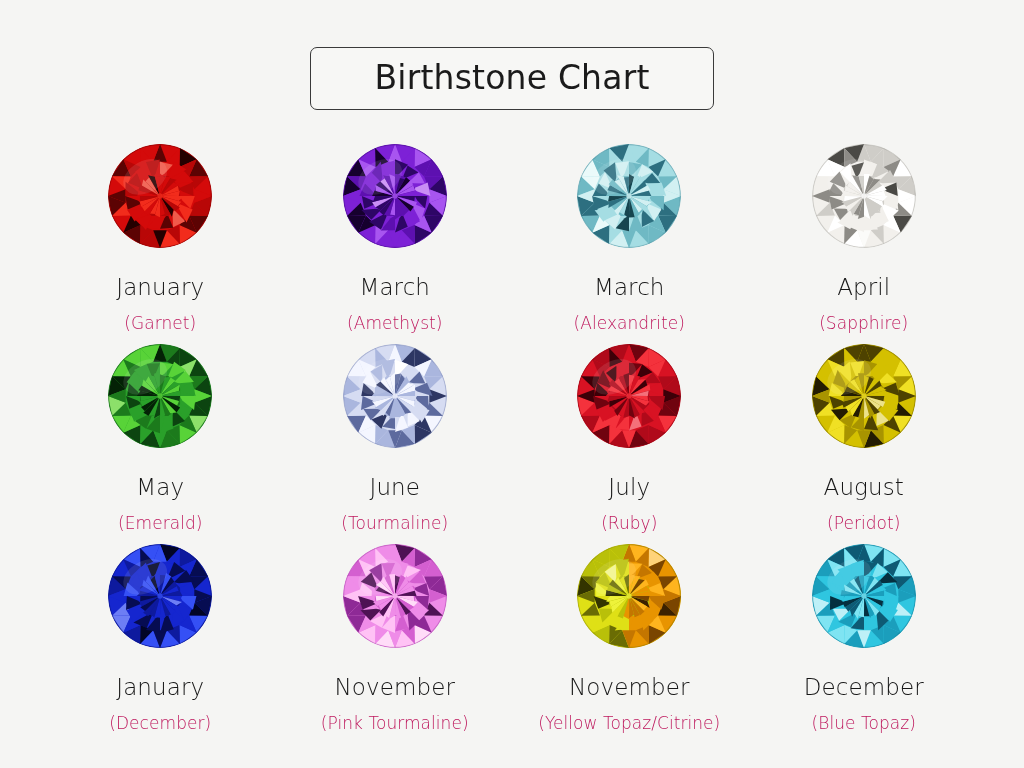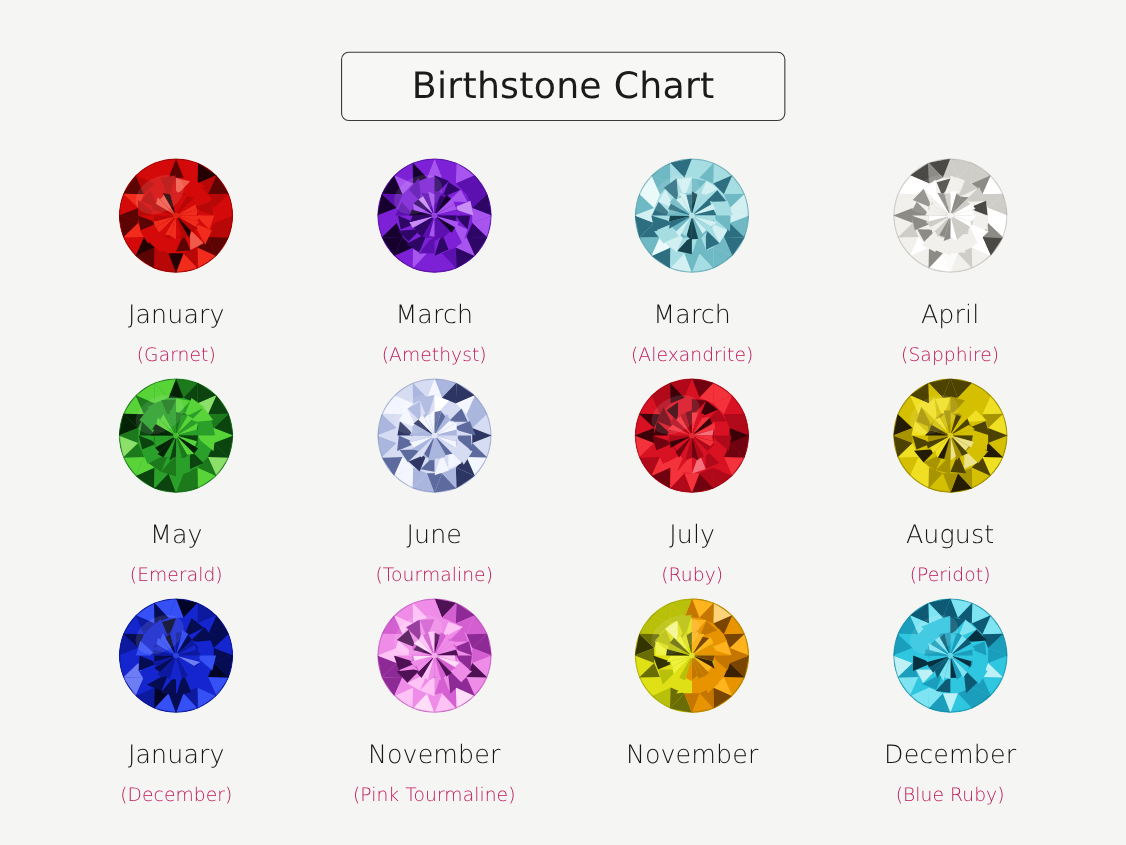--- a/index.html
+++ b/index.html
@@ -1081,20 +1081,21 @@
             <polygon points="62.28,78.22 69.25,69.25 98.27,99.00" fill="#6a6c04"></polygon>
             <polygon points="73.12,73.12 79.76,64.94 98.59,98.59" fill="#eef23a"></polygon>
             <polygon points="82.52,69.72 89.77,61.82 99.00,98.27" fill="#dfe016"></polygon>
             <polygon points="90.88,65.95 100.00,59.05 99.48,98.07" fill="#6a6c04"></polygon>
             <circle cx="100" cy="100" r="5" fill="#eef23a" opacity="0.75"></circle>
             <ellipse cx="72" cy="64" rx="44" ry="30" fill="#ffffff" opacity="0.10" transform="rotate(-28 72 64)"></ellipse>
             <circle cx="100" cy="100" r="97" fill="none" stroke="#6a6c04" stroke-width="2.5" opacity="0.35"></circle>
           </g>
         </svg>
         <div class="month">November</div>
+        <div class="stone">(Yellow Topaz/Citrine)</div>
       </div>
       <div class="cell">
         <svg viewBox="0 0 200 200" class="gem">
           <defs>
             <clipPath id="clip95041">
               <circle cx="100" cy="100" r="98"></circle>
             </clipPath>
           </defs>
           <g clip-path="url(#clip95041)">
             <circle cx="100" cy="100" r="98" fill="#2fc6e0"></circle>
@@ -1170,17 +1171,17 @@
             <polygon points="69.03,82.12 72.93,72.93 98.27,99.00" fill="#1b9ebc"></polygon>
             <polygon points="73.18,73.18 80.81,66.76 98.59,98.59" fill="#7fe4f2"></polygon>
             <polygon points="82.51,69.70 89.72,61.64 99.00,98.27" fill="#0e5a74"></polygon>
             <polygon points="89.91,62.35 100.00,59.72 99.48,98.07" fill="#1b9ebc"></polygon>
             <circle cx="100" cy="100" r="5" fill="#7fe4f2" opacity="0.75"></circle>
             <ellipse cx="72" cy="64" rx="44" ry="30" fill="#ffffff" opacity="0.10" transform="rotate(-28 72 64)"></ellipse>
             <circle cx="100" cy="100" r="97" fill="none" stroke="#0e5a74" stroke-width="2.5" opacity="0.35"></circle>
           </g>
         </svg>
         <div class="month">December</div>
-        <div class="stone">(Blue Ruby)</div>
+        <div class="stone">(Blue Topaz)</div>
       </div>
     </div>
 
 </div>
 
 </body></html>

